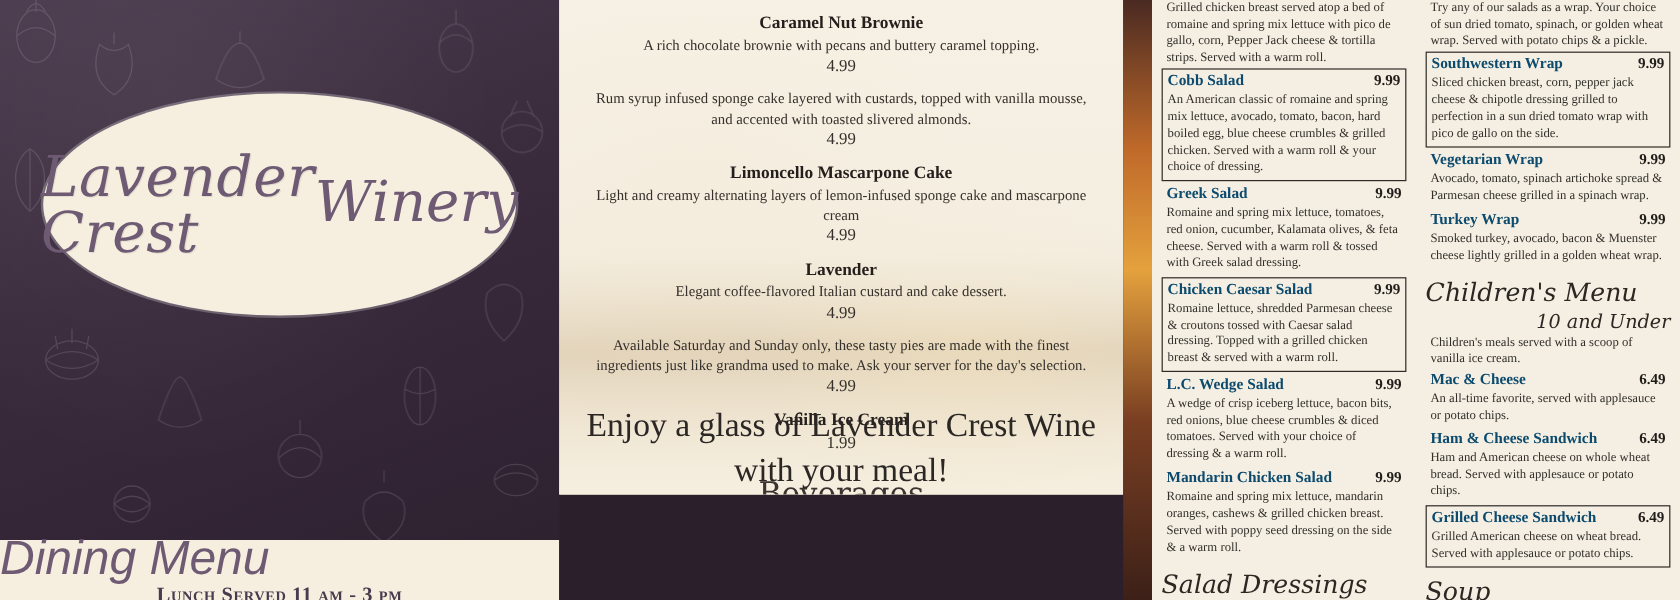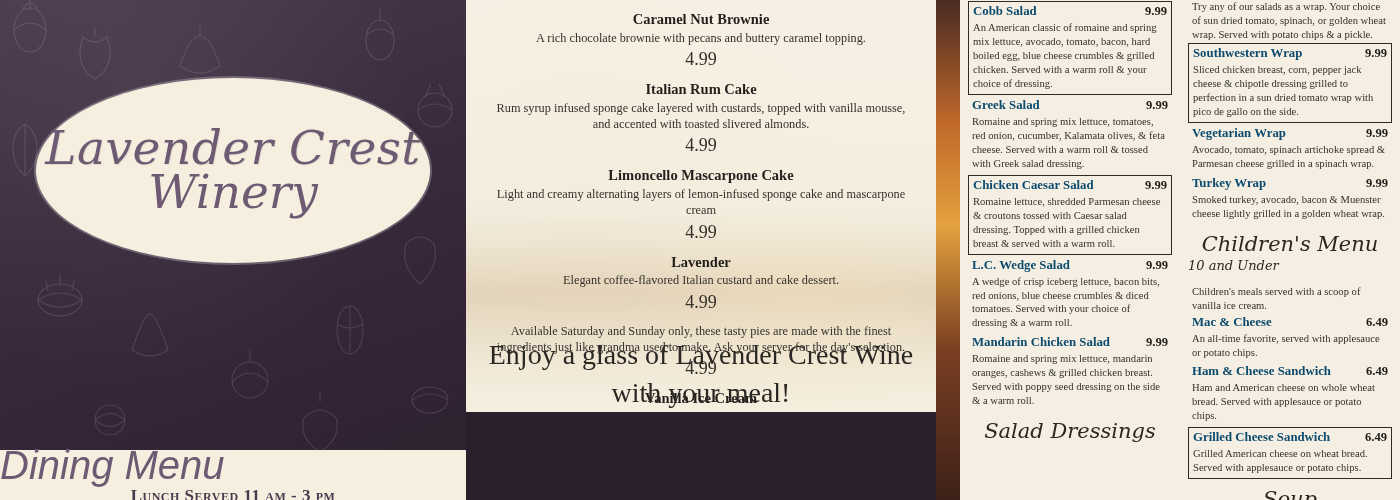--- a/index.html
+++ b/index.html
@@ -45,21 +45,21 @@
   .cover-oval {
     position: absolute;
     left: 36px;
     top: 78px;
     width: 394px;
     height: 185px;
     border-radius: 50%;
     background: #f6efe0;
     box-shadow: 0 0 0 2px rgba(255,255,255,0.25);
     display: flex;
-    flex-direction: column;
+    flex-direction: row;
     align-items: center;
     justify-content: center;
   }
   .winery-line1 {
     font-family: "DejaVu Serif", serif;
     font-style: italic;
     font-size: 47px;
     color: #6e5a72;
     line-height: 1;
     letter-spacing: 0.5px;
@@ -144,21 +144,21 @@
     color: #241f1c;
     line-height: 1.35;
   }
   .d-item-desc {
     font-size: 12.3px;
     line-height: 1.33;
     color: #35302b;
     margin: 0 2px;
   }
   .d-item-price {
-    font-size: 18px;
+    font-size: 14px;
     line-height: 1.45;
     color: #35302b;
     margin-bottom: 3px;
   }
   .beverages-title {
     font-family: "DejaVu Serif", serif;
     font-size: 26px;
     color: #3a3330;
     margin: 10px 0 4px;
   }
@@ -248,31 +248,30 @@
   .lead-desc {
     font-size: 10.6px;
     line-height: 1.32;
     color: #33302c;
     padding: 0 4px;
   }
   .script-title {
     font-family: "DejaVu Serif", serif;
     font-style: italic;
     font-size: 21px;
-    text-align: center;
     color: #2c2723;
     margin: 8px 0 2px;
   }
   .script-sub {
     font-family: "DejaVu Serif", serif;
     font-style: italic;
-    font-size: 13px;
-    text-align: left;
+    font-size: 16px;
+    text-align: right;
     color: #2c2723;
-    margin-bottom: 12px;
+    margin-bottom: 2px;
   }
   .center-note {
     font-size: 10.6px;
     line-height: 1.32;
     color: #33302c;
     text-align: left;
     padding: 0 4px;
   }
 </style>
 </head>
@@ -368,21 +367,20 @@
     <div class="dessert-overlay"></div>
     <div class="dessert-content">
 
       <div class="menu-item">
         <div class="d-item-name">Caramel Nut Brownie</div>
         <div class="d-item-desc">A rich chocolate brownie with pecans and buttery caramel topping.</div>
         <div class="d-item-price">4.99</div>
       </div>
 
       <div class="menu-item">
-        <div class="d-item-name">Italian Rum Cake</div>
         <div class="d-item-desc">Rum syrup infused sponge cake layered with custards, topped with vanilla mousse, and accented with toasted slivered almonds.</div>
         <div class="d-item-price">4.99</div>
       </div>
 
       <div class="menu-item">
         <div class="d-item-name">Limoncello Mascarpone Cake</div>
         <div class="d-item-desc">Light and creamy alternating layers of lemon-infused sponge cake and mascarpone cream</div>
         <div class="d-item-price">4.99</div>
       </div>
 
@@ -406,20 +404,21 @@
       <div class="beverages-list">Pepsi, Diet Pepsi, Sierra Mist, Mountain Dew, Bottled Water, Orange Juice, Lemonade, Hot Tea, Iced Tea &amp; Coffee</div>
       <div class="beverages-price">2.49</div>
     </div>
 
     <div class="enjoy-text">Enjoy a glass of Lavender Crest Wine with your meal!</div>
   </div>
 
   <div class="strip"></div>
 
   <div class="panel-salad">
+    <div class="lead-desc">Grilled chicken breast served atop a bed of romaine and spring mix lettuce with pico de gallo, corn, Pepper Jack cheese &amp; tortilla strips. Served with a warm roll.</div>
 
     <div class="menu-item boxed">
       <div class="mi-head">
         <span class="mi-name">Cobb Salad</span>
         <span class="mi-price">9.99</span>
       </div>
       <div class="mi-desc">An American classic of romaine and spring mix lettuce, avocado, tomato, bacon, hard boiled egg, blue cheese crumbles &amp; grilled chicken. Served with a warm roll &amp; your choice of dressing.</div>
     </div>
 
     <div class="menu-item">

